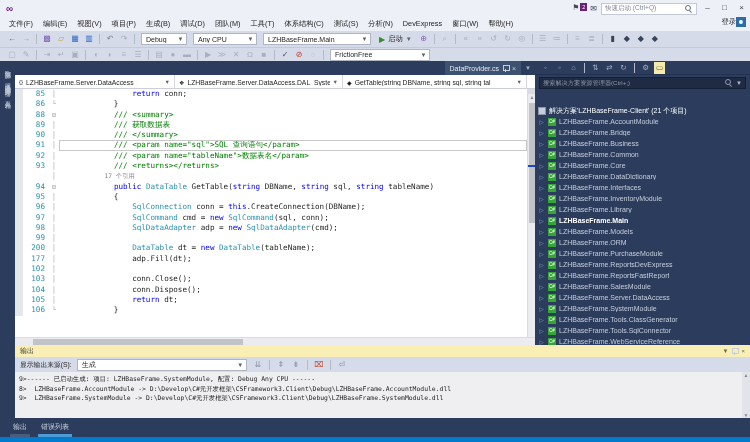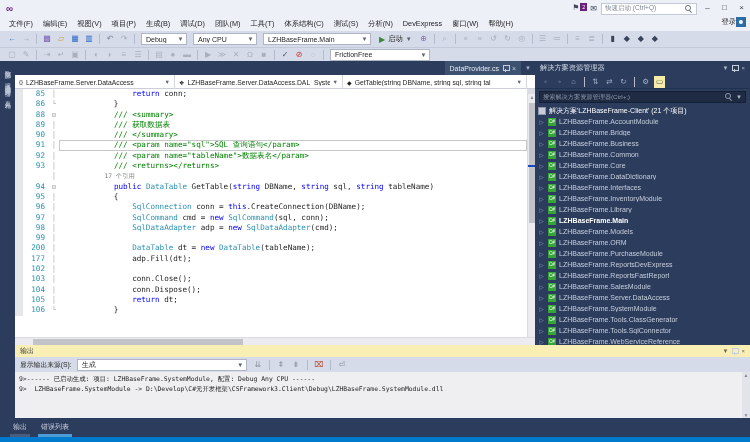--- a/index.html
+++ b/index.html
@@ -299,27 +299,20 @@
       <span class="up">▲</span>
       <span class="thumb"></span>
       <span class="marker"></span>
     </div>
     <div class="hscroll">
       <span class="thumb"></span>
     </div>
   </div>
 
   <div class="sol-exp">
-    <div class="se-title">
-      <span>解决方案资源管理器</span>
-      <span class="grow"></span>
-      <span class="se-wbtn">▼</span>
-      <span class="pin-icon"></span>
-      <span class="se-wbtn">×</span>
-    </div>
     <div class="se-toolbar" id="se-toolbar">
         <span class="se-ticon">◦</span>
         <span class="se-ticon">◦</span>
         <span class="se-ticon">⌂</span>
         <span class="tb-sep"></span>
         <span class="se-ticon">⇅</span>
         <span class="se-ticon">⇄</span>
         <span class="se-ticon">↻</span>
         <span class="tb-sep"></span>
         <span class="se-ticon">⚙</span>
@@ -463,20 +456,21 @@
           <span class="tb-icon" style="color: rgb(140, 147, 163);">⇞</span>
           <span class="tb-icon" style="color: rgb(140, 147, 163);">⇟</span>
           <span class="tb-sep"></span>
           <span class="tb-icon" style="color: rgb(183, 71, 42);">⌧</span>
           <span class="tb-sep"></span>
           <span class="tb-icon" style="color: rgb(140, 147, 163);">⏎</span>
         </span>
     </div>
     <div class="out-content" id="out-content">
         <div class="out-line">9&gt;------ 已启动生成: 项目: LZHBaseFrame.SystemModule, 配置: Debug Any CPU ------</div>
+        <div class="out-line">8&gt;  LZHBaseFrame.AccountModule -&gt; D:\Develop\C#元开发框架\CSFramework3.Client\Debug\LZHBaseFrame.AccountModule.dll</div>
         <div class="out-line">9&gt;  LZHBaseFrame.SystemModule -&gt; D:\Develop\C#元开发框架\CSFramework3.Client\Debug\LZHBaseFrame.SystemModule.dll</div>
       </div>
     <div class="out-vscroll">
       <span class="a" style="top:0;">▲</span>
       <span class="a" style="bottom:0;">▼</span>
     </div>
   </div>
 
   <div class="bottom-strip" id="bottom-tabs">
       <span class="btab">输出<span class="bar"></span></span>

